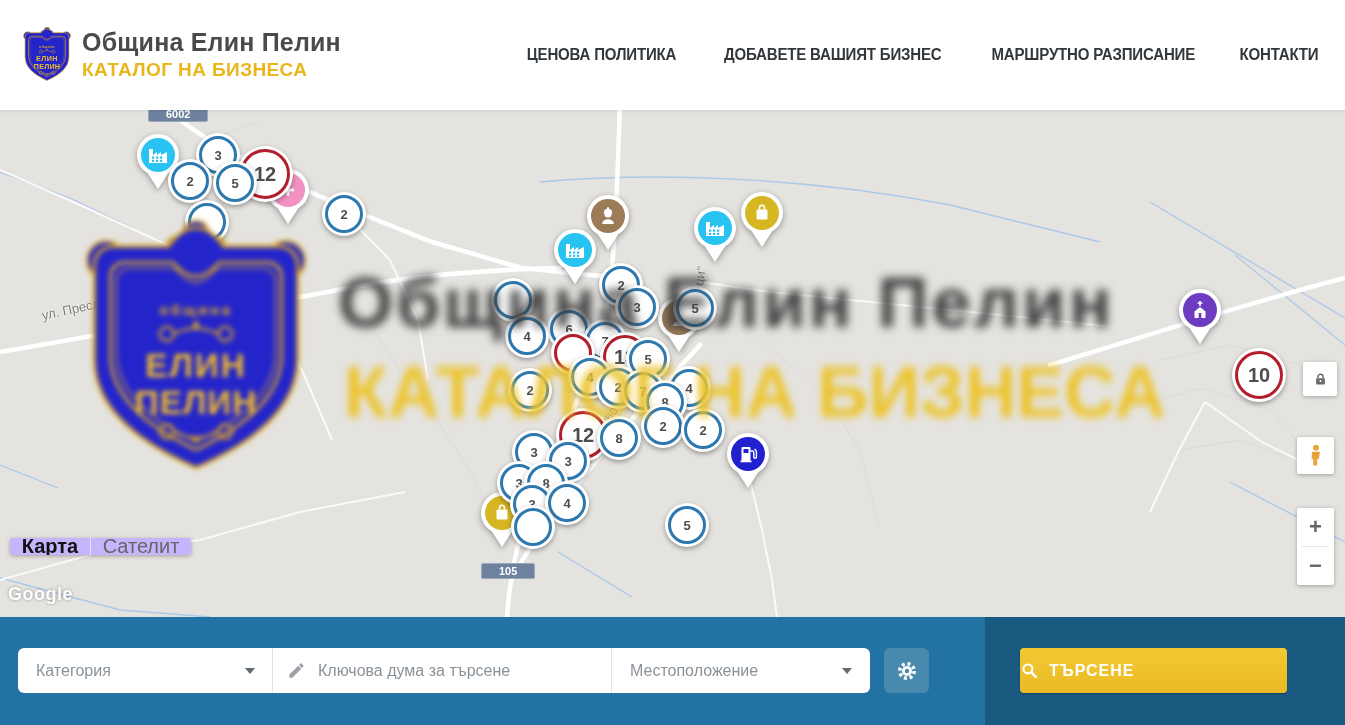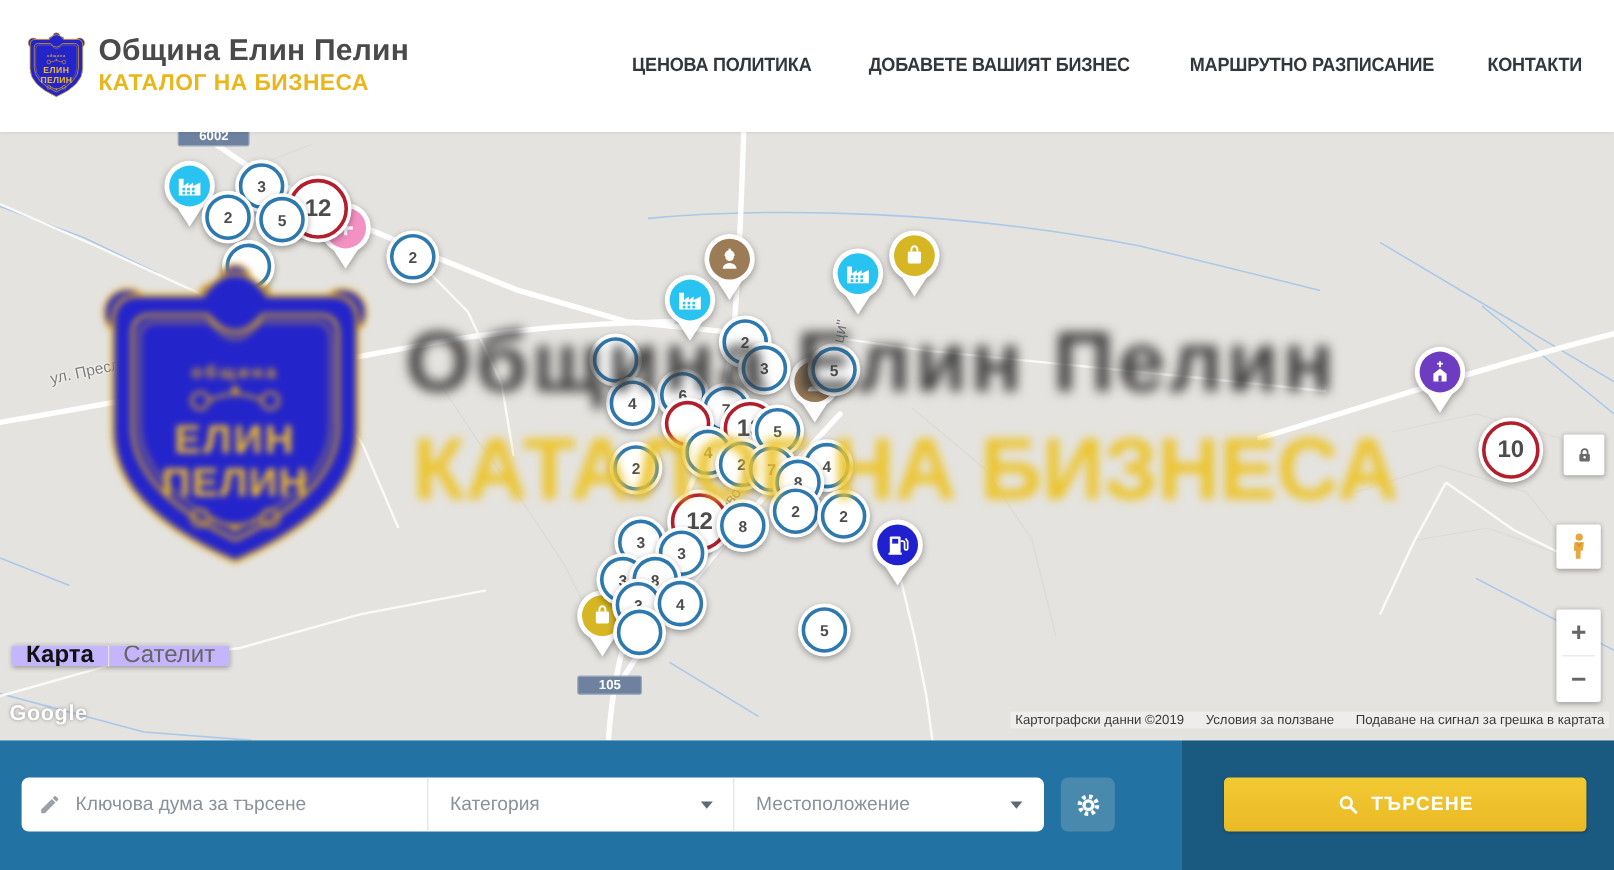--- a/index.html
+++ b/index.html
@@ -75,23 +75,23 @@
   .sg-keyword input::placeholder { color:#8a9299; opacity:1; }
   .sg-icon { margin:0 12px 0 14px; display:flex; }
   .sg-select { cursor:pointer; }
   .sg-category { width:255px; border-right:1px solid #e2e2e2; padding-left:18px; }
   .sg-location { width:257px; padding-left:18px; }
   .sg-select .val { font-size:16px; color:#8a9299; }
   .caret { position:absolute; right:17px; top:20px; width:0; height:0;
     border-left:5px solid transparent; border-right:5px solid transparent; border-top:6px solid #5f6a72; }
   .gear-btn { position:absolute; left:884px; top:31px; width:45px; height:45px; background:#4a89ae;
     border-radius:6px; display:flex; align-items:center; justify-content:center; cursor:pointer; border:none; }
-  .submit-btn { position:absolute; left:35px; top:31px; width:302px; height:45px;
+  .submit-btn { position:absolute; left:35px; top:31px; width:267px; height:45px;
     background:linear-gradient(#f2c933,#eaba25); border:none; border-radius:4px; cursor:pointer;
-    display:flex; align-items:center; justify-content:center; gap:10px; box-shadow:0 1px 2px rgba(0,0,0,.25); }
+    display:flex; align-items:center; justify-content:flex-start; gap:10px; box-shadow:0 1px 2px rgba(0,0,0,.25); }
   .submit-btn span { color:#fff; font-size:16px; font-weight:bold; letter-spacing:1px;
     font-family:"Liberation Sans", sans-serif; }
 </style>
 </head>
 <body>
 
 <svg width="0" height="0" style="position:absolute" aria-hidden="true">
   <defs>
     <g id="crest-emblem">
       <circle cx="26" cy="44" r="19" fill="#2424cb" stroke="#dca81f" stroke-width="2.5"></circle>
@@ -455,25 +455,20 @@
   <div class="wm wm-title">Община Елин Пелин</div>
   <div class="wm wm-subtitle">КАТАЛОГ НА БИЗНЕСА</div>
 
   <div class="maptype">
     <div class="maptype-btn active">Карта</div>
     <div class="maptype-btn inactive">Сателит</div>
   </div>
 
   <div class="google-logo">Google</div>
 
-  <div class="attribution">
-    <span>Картографски данни ©2019</span>
-    <span>Условия за ползване</span>
-    <span>Подаване на сигнал за грешка в картата</span>
-  </div>
 
   <div class="ctrl ctrl-lock">
     <svg width="15" height="15" viewBox="0 0 24 24">
       <rect x="5" y="10" width="14" height="10" rx="1.5" fill="#6b6b6b"></rect>
       <path d="M8,10 V7.5 a4,4 0 0 1 8,0 V10" fill="none" stroke="#6b6b6b" stroke-width="2.4"></path>
       <circle cx="12" cy="14.5" r="1.6" fill="#fff"></circle>
     </svg>
   </div>
 
   <div class="ctrl ctrl-pegman">
@@ -487,31 +482,31 @@
   <div class="ctrl ctrl-zoom">
     <div class="zoom-btn">+</div>
     <div class="zoom-div"></div>
     <div class="zoom-btn">−</div>
   </div>
 </div>
 
 <div class="searchbar">
   <div class="searchbar-left">
     <div class="search-group">
+      <div class="sg-cell sg-select sg-category">
+        <span class="val">Категория</span>
+        <i class="caret"></i>
+      </div>
       <div class="sg-cell sg-keyword">
         <span class="sg-icon">
           <svg width="19" height="19" viewBox="0 0 24 24">
             <path fill="#9aa0a6" d="M3,17.2 V21 h3.8 L18,9.8 14.2,6 Z M20.7,7.1 a1,1 0 0 0 0,-1.4 L18.3,3.3 a1,1 0 0 0 -1.4,0 L15.1,5.1 18.9,8.9 Z"></path>
           </svg>
         </span>
         <input type="text" placeholder="Ключова дума за търсене" style="">
-      </div>
-      <div class="sg-cell sg-select sg-category">
-        <span class="val">Категория</span>
-        <i class="caret"></i>
       </div>
       <div class="sg-cell sg-select sg-location">
         <span class="val">Местоположение</span>
         <i class="caret"></i>
       </div>
     </div>
     <button class="gear-btn">
       <svg width="24" height="24" viewBox="0 0 24 24">
         <circle cx="12" cy="12" r="7.2" fill="none" stroke="#fff" stroke-width="3.6" stroke-dasharray="2.9 2.8"></circle>
         <circle cx="12" cy="12" r="5" fill="#fff"></circle>

